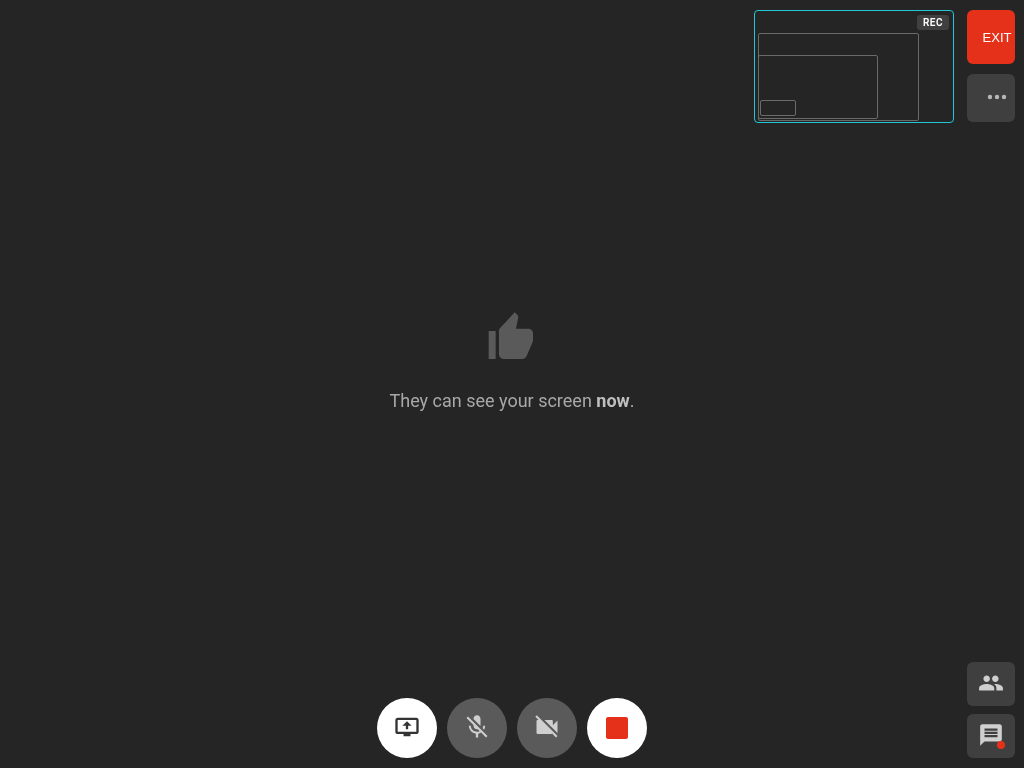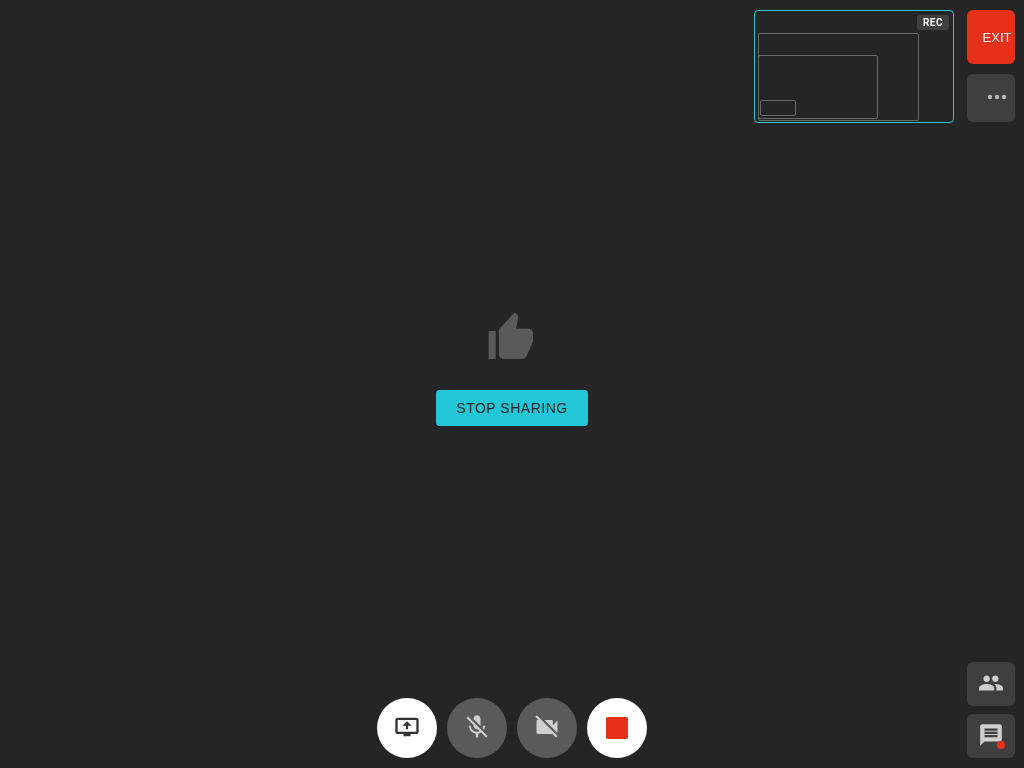--- a/index.html
+++ b/index.html
@@ -213,23 +213,23 @@
     </span>
   </button>
 </div>
 
 <div class="center">
   <span class="thumb-icon">
     <svg width="60" height="56" viewBox="0 0 24 24" fill="currentColor">
       <path d="M2 21h3V9H2v12zm19-11c0-1.1-.9-2-2-2h-5.3l.95-4.57.03-.32c0-.41-.17-.79-.44-1.06L13.17 1 7 7.59C6.63 7.95 6.4 8.45 6.4 9v10c0 1.1.9 2 2 2h8c.78 0 1.48-.45 1.82-1.13l2.6-6.07c.12-.3.18-.62.18-.95V10z"></path>
     </svg>
   </span>
-  <button class="stop-btn">
-    <span>STOP SHARING</span>
-  </button>
+  <div class="msg">
+    <span>They can see your screen </span><span class="bold">now</span><span>.</span>
+  </div>
 </div>
 
 <div class="bottom-bar">
   <button class="ctrl-btn ctrl-white">
     <span>
       <svg width="28" height="28" viewBox="0 0 24 24" fill="#333">
         <path d="M20 4H4c-1.1 0-2 .9-2 2v10c0 1.1.9 2 2 2h5v2h6v-2h5c1.1 0 2-.9 2-2V6c0-1.1-.9-2-2-2zm0 12H4V6h16v10z"></path>
         <path d="M12 7l-4 4h3v3h2v-3h3l-4-4z"></path>
       </svg>
     </span>

